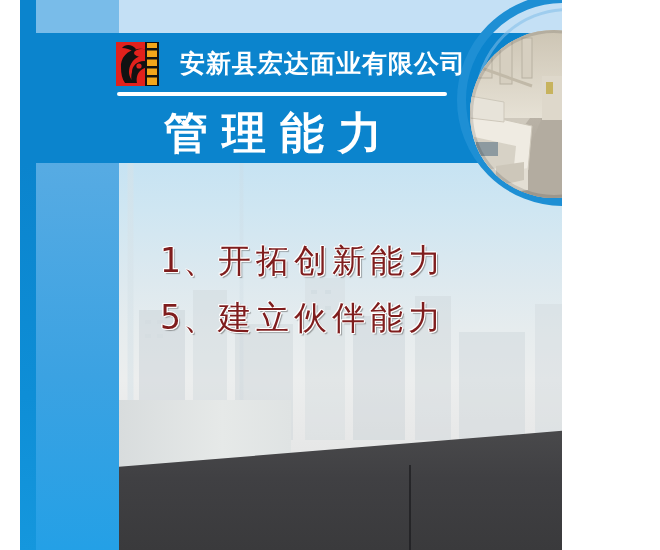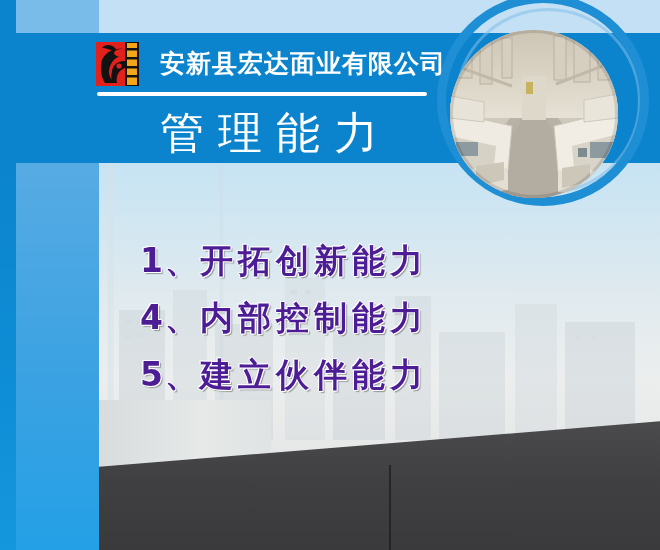--- a/index.html
+++ b/index.html
@@ -2,23 +2,24 @@
 <html><head>
 <meta charset="utf-8">
 <style>
   * { margin:0; padding:0; box-sizing:border-box; }
   html,body{
     width:660px; height:550px; overflow:hidden;
     font-family:"DejaVu Sans","Liberation Sans",sans-serif;
   }
 
   .poster{
-    position:relative; width:660px; height:550px;
+    position:relative; width:542px; height:550px;
     background:#cfe7f7;
     overflow:hidden;
+    margin-left:20px;
   }
 
   
   .bg-photo{
     position:absolute; left:99px; top:0; width:561px; height:550px;
     background:
       
       linear-gradient(90deg,
         rgba(255,255,255,0.0) 0px, rgba(255,255,255,0.0) 8px,
         rgba(214,226,232,0.55) 9px, rgba(214,226,232,0.55) 14px,
@@ -136,40 +137,40 @@
 
   
   .divider{
     position:absolute; left:97px; top:92px; width:330px; height:4px;
     background:#ffffff;
     border-radius:2px;
   }
 
   
   .poster-title{
-    position:absolute; left:160px; top:104px;
+    position:absolute; left:144px; top:104px;
     height:58px;
     color:#ffffff;
     font-size:44px;
-    font-weight:normal;
+    font-weight:bold;
     letter-spacing:14px;
     line-height:58px;
     white-space:nowrap;
   }
 
   
   .list{
     position:absolute; left:140px; top:232px; width:420px;
   }
   .list-item{
     height:57px;
     line-height:57px;
     font-size:33px;
-    font-weight:bold;
-    color:#4c1d95;
+    font-weight:normal;
+    color:#7f1d1d;
     letter-spacing:5px;
     white-space:nowrap;
     text-shadow:
        1px 0 0 #ffffff, -1px 0 0 #ffffff,
        0 1px 0 #ffffff, 0 -1px 0 #ffffff,
        1px 1px 0 #ffffff, -1px -1px 0 #ffffff,
        2px 2px 1px rgba(90,90,90,.55);
   }
   .list-item .num{ letter-spacing:2px; }
 </style>
@@ -310,20 +311,17 @@
 
   <div class="divider"></div>
 
   <div class="poster-title">管理能力</div>
 
   <div class="list">
     <div class="list-item">
       <span class="num">1、</span><span>开拓创新能力</span>
     </div>
     <div class="list-item">
-      <span class="num">4、</span><span>内部控制能力</span>
-    </div>
-    <div class="list-item">
       <span class="num">5、</span><span>建立伙伴能力</span>
     </div>
   </div>
 
 </div>
 
 </body></html>

